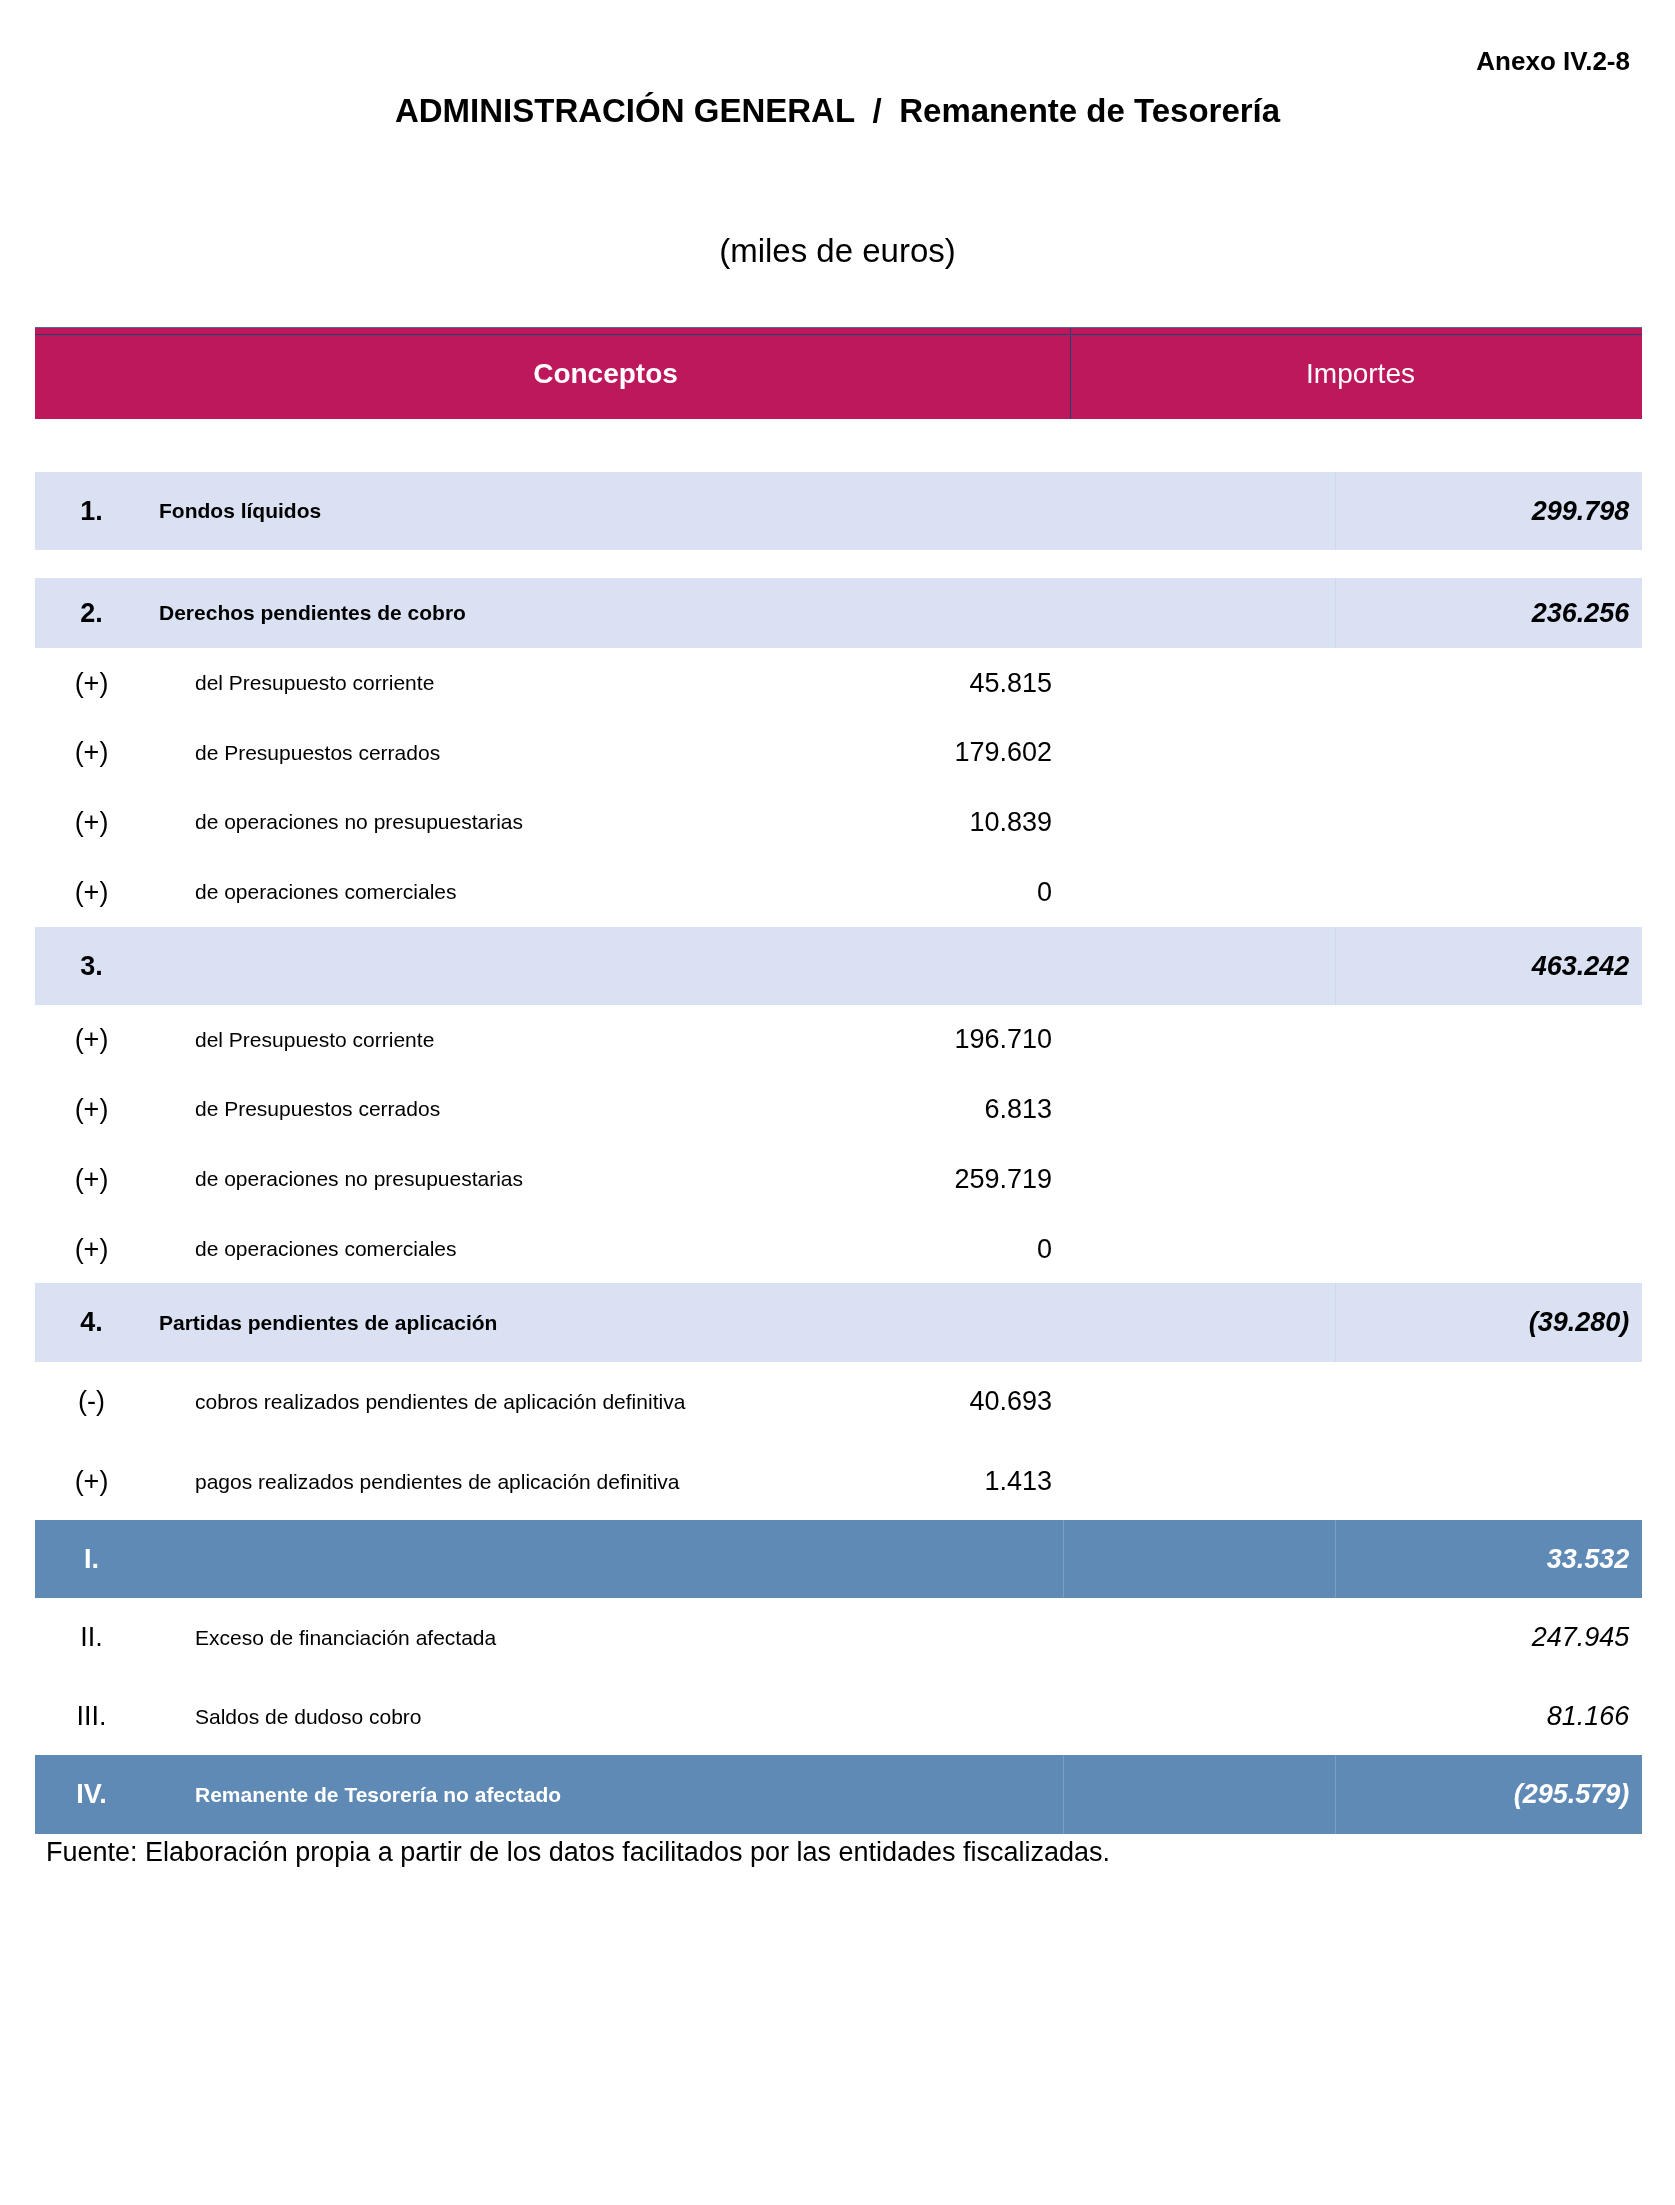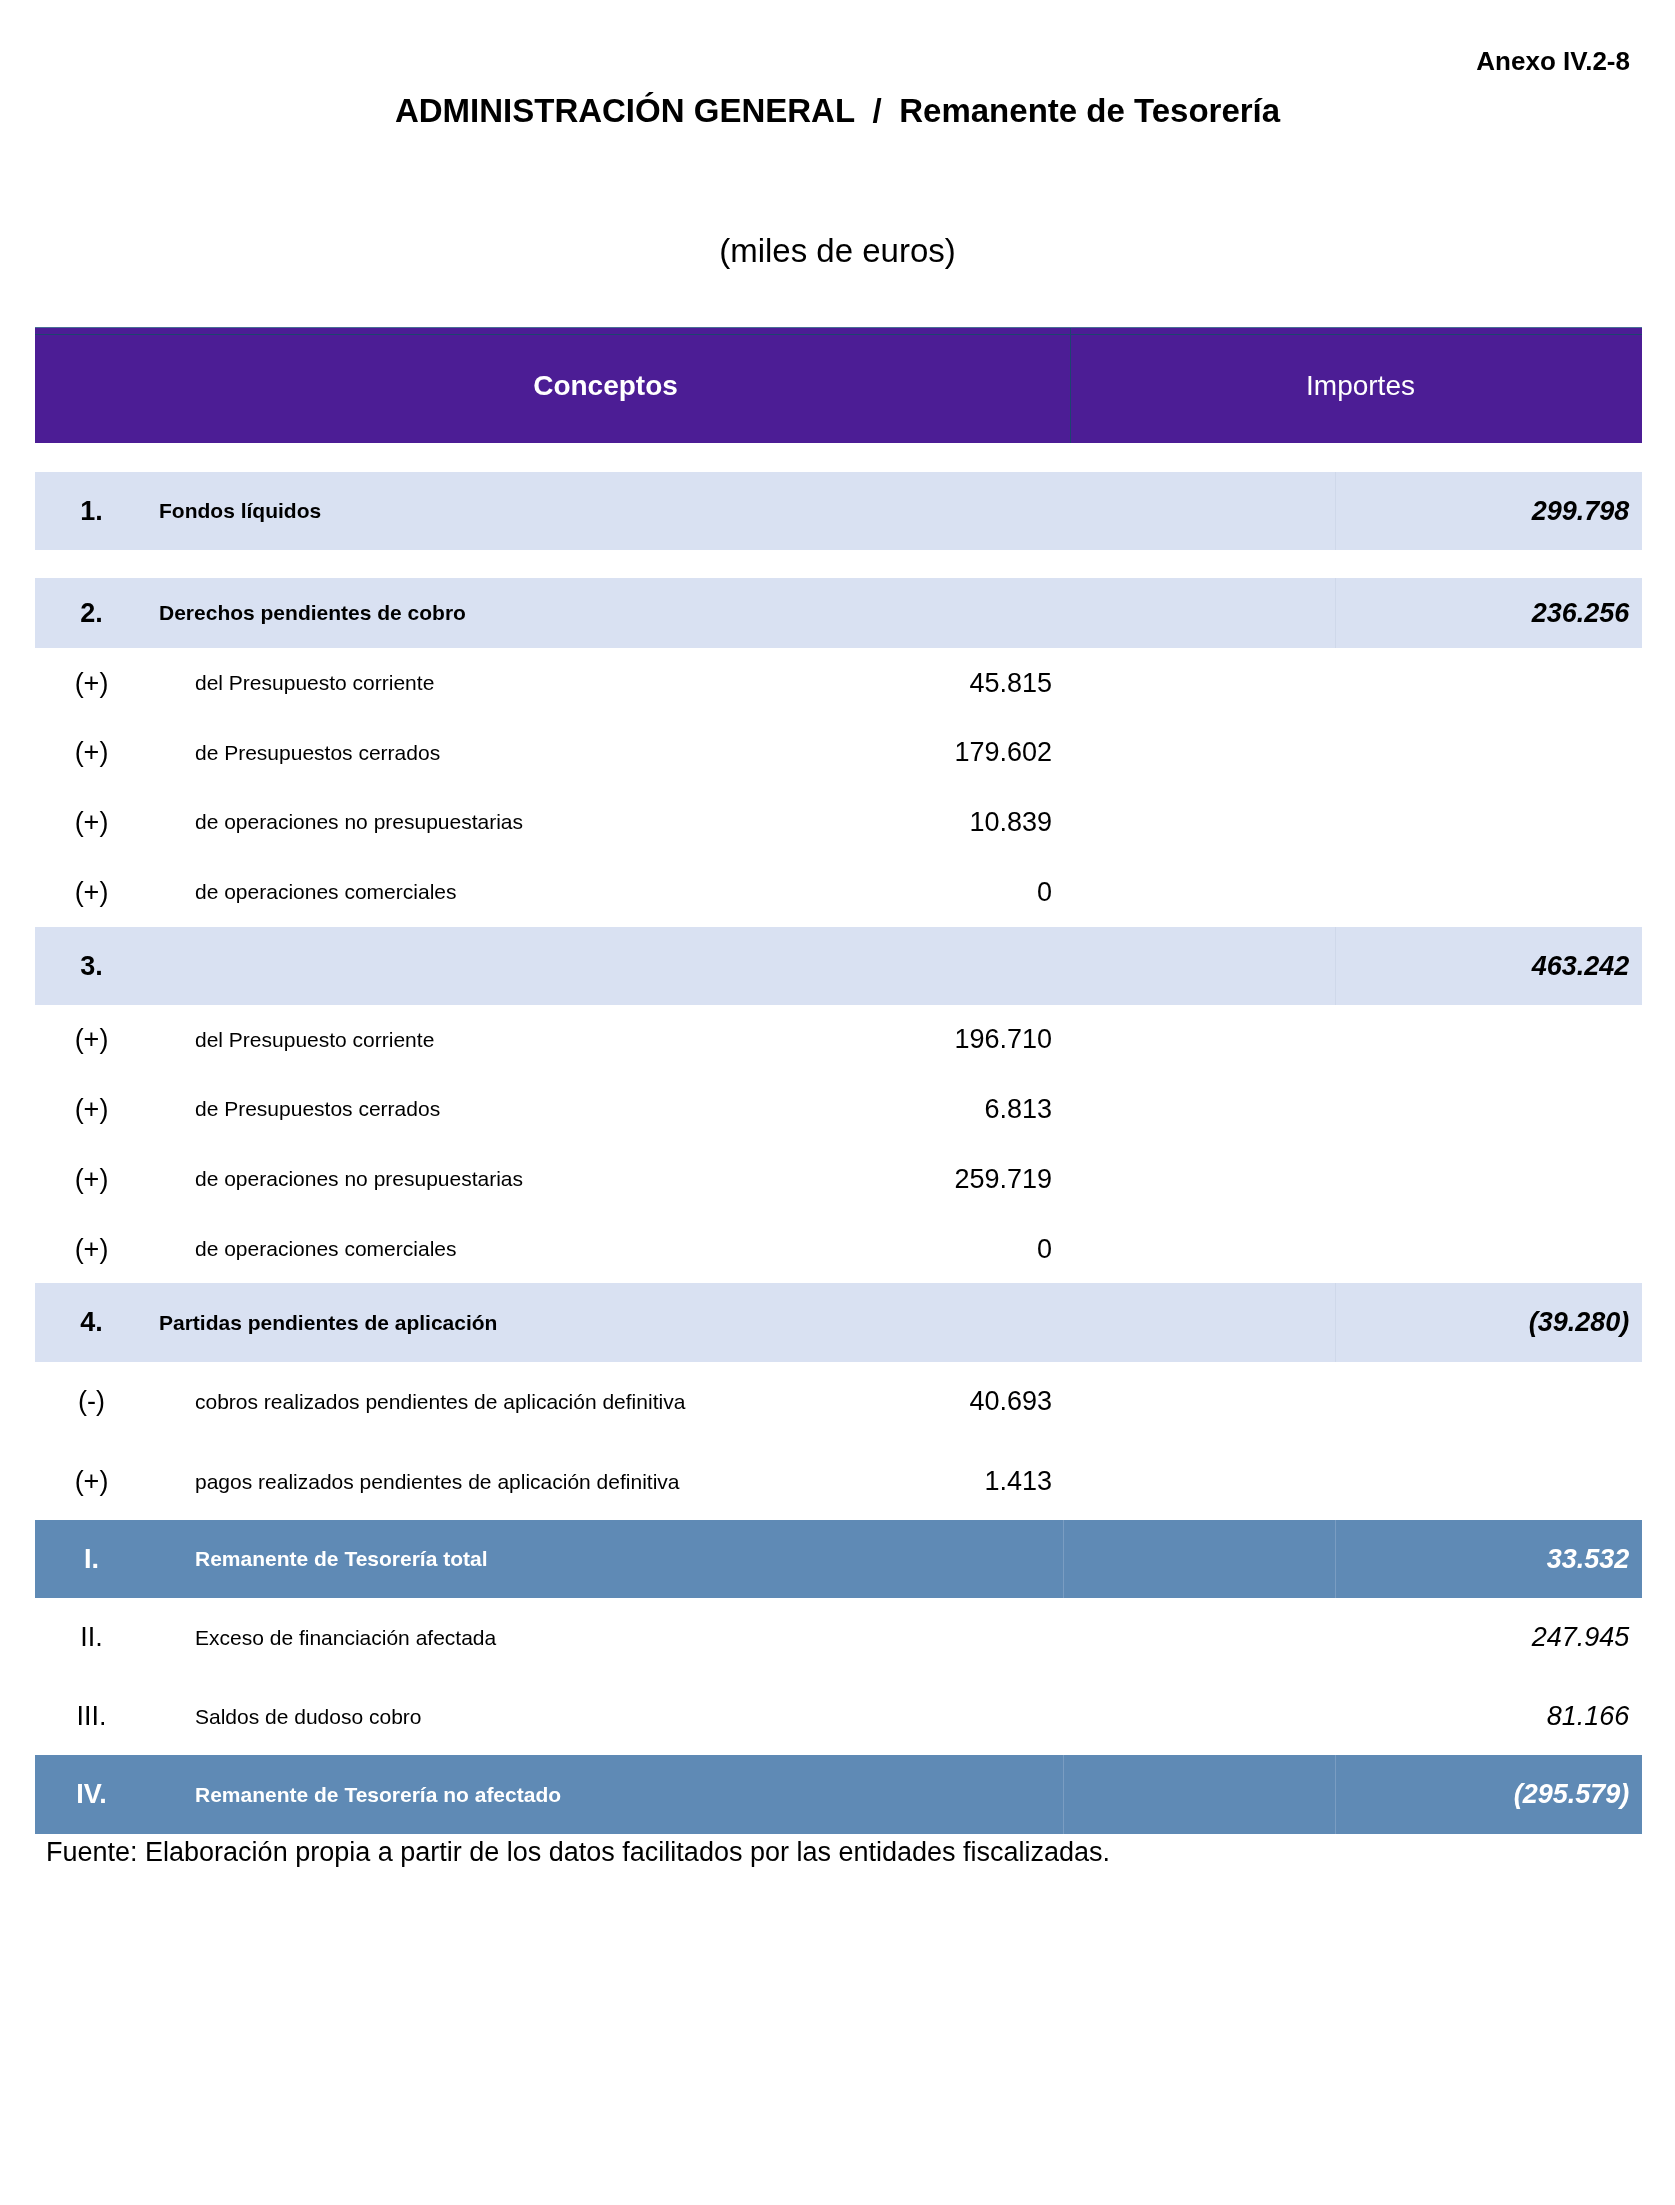--- a/index.html
+++ b/index.html
@@ -5,21 +5,21 @@
   html, body { margin: 0; padding: 0; background: #ffffff; }
   body { width: 1675px; height: 2205px; position: relative; overflow: hidden;
          font-family: "Liberation Sans", sans-serif; color: #000; }
   .annex { position: absolute; top: 46px; right: 45px; font-size: 26px; font-weight: bold; }
   .title { position: absolute; top: 92px; left: 0; width: 1675px; text-align: center;
            font-size: 33px; font-weight: bold; }
   .title .sep { display: inline-block; margin: 0 17.5px; }
   .subtitle { position: absolute; top: 232px; left: 0; width: 1675px; text-align: center;
               font-size: 33px; }
   .tbl { position: absolute; left: 35px; top: 327px; width: 1607px; }
-  .hdr { position: absolute; left: 0; top: 0; width: 1607px; height: 116px; background: #4c1d95;
+  .hdr { position: absolute; left: 0; top: 0; width: 1607px; height: 92px; background: #be185d;
          border-top: 1.6px solid #4a6f96; box-sizing: border-box; }
   .hdr .inner-line { position: absolute; left: 0; top: 6.4px; width: 100%; height: 0.8px; background: #1d4470; }
   .hdr .c1 { position: absolute; left: 0; top: 0; width: 1028px; height: 100%;
              display: flex; align-items: center; justify-content: center;
              color: #fff; font-weight: bold; font-size: 28px; padding-left: 113px; box-sizing: border-box; }
   .hdr .c2 { position: absolute; left: 1035px; top: 0; width: 579px; height: 100%;
              border-left: 0.8px solid #1d4470;
              display: flex; align-items: center; justify-content: center;
              color: #fff; font-weight: normal; font-size: 28px; }
   .row { position: absolute; left: 0; width: 1607px; box-sizing: border-box; }
@@ -144,21 +144,20 @@
       <div class="row sub" style="top: 1115px; height: 79px;">
         <div class="num">(+)</div>
         <div class="lbl sub">pagos realizados pendientes de aplicación definitiva</div>
         <div class="v1">1.413</div>
         <div class="v2"></div>
       </div>
       <div class="row total" style="top: 1193px; height: 78px;">
         <div class="colline" style="left:1028px"></div>
         <div class="colline" style="left:1300px"></div>
         <div class="num">I.</div>
-        <div class="lbl">Remanente de Tesorería total</div>
         <div class="v1"></div>
         <div class="v2">33.532</div>
       </div>
       <div class="row plain" style="top: 1271px; height: 79px;">
         <div class="num">II.</div>
         <div class="lbl">Exceso de financiación afectada</div>
         <div class="v1"></div>
         <div class="v2">247.945</div>
       </div>
       <div class="row plain" style="top: 1350px; height: 79px;">

